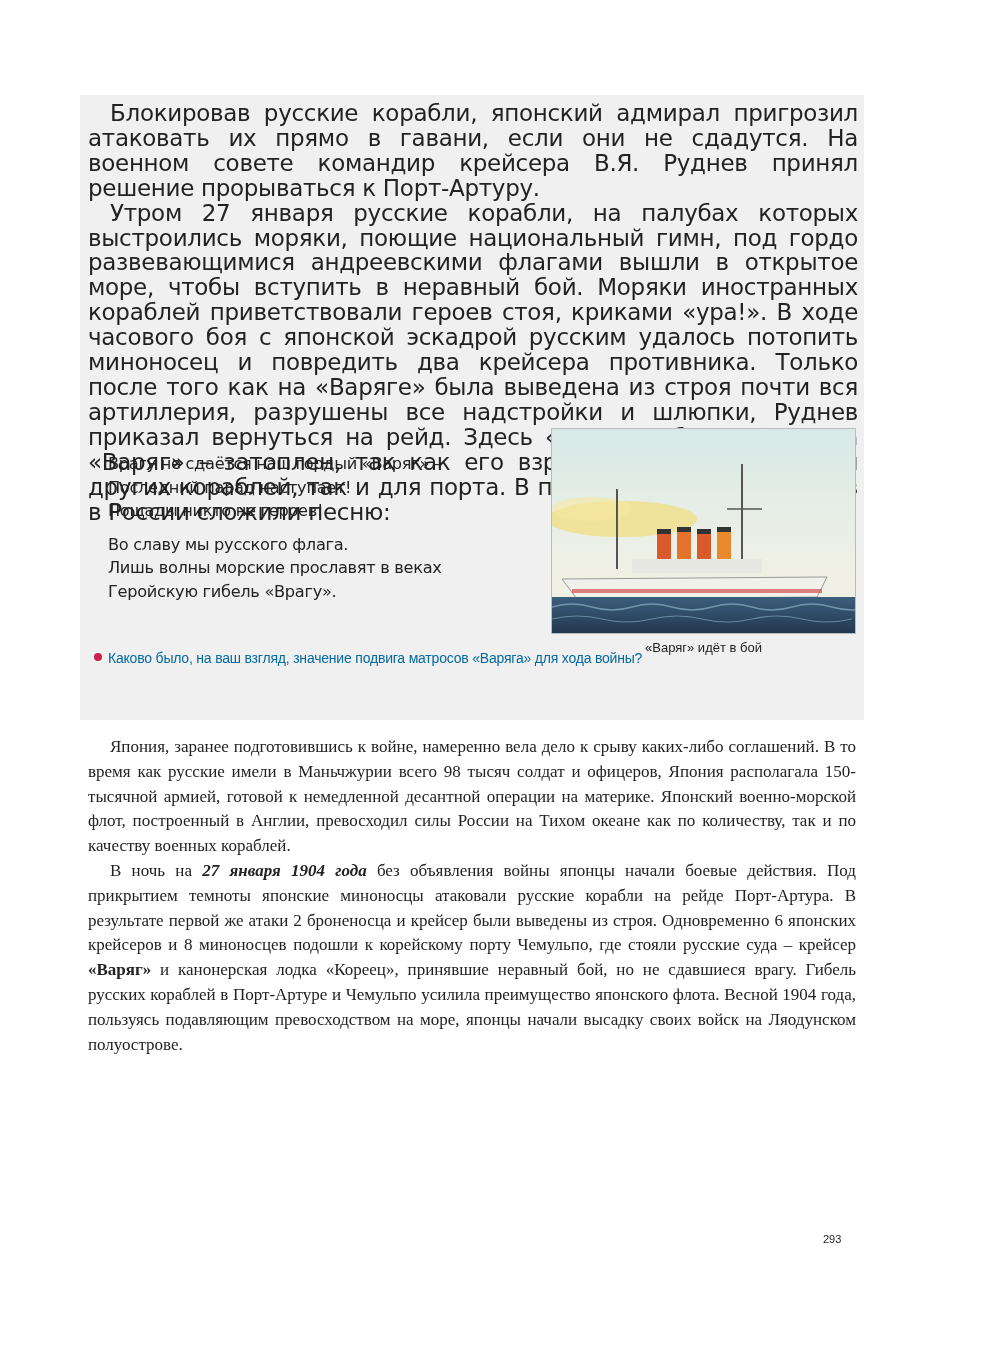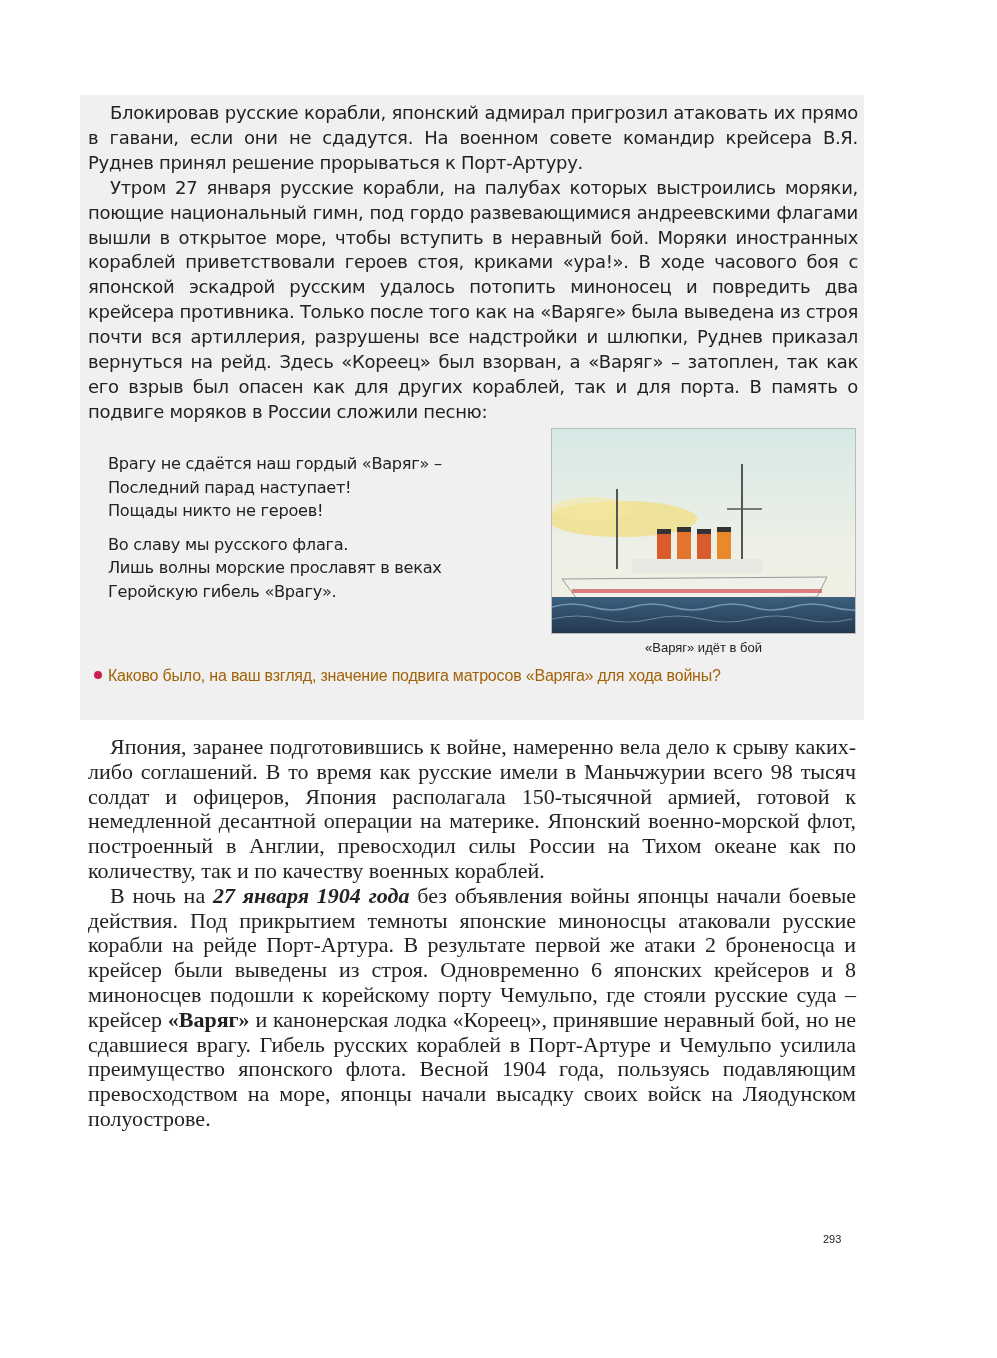--- a/index.html
+++ b/index.html
@@ -9,54 +9,54 @@
   .sidebox {
     position: absolute; left: 80px; top: 95px; width: 784px; height: 625px;
     background: #f0f0f0;
   }
   .sans {
     font-family: "DejaVu Sans", "Liberation Sans", sans-serif;
     color: #222;
   }
   .box-para {
     position: absolute; left: 8px; width: 770px;
-    font-size: 18px; line-height: 24.9px; text-align: justify;
+    font-size: 23px; line-height: 24.9px; text-align: justify;
     letter-spacing: -0.3px;
   }
   .box-para p { margin: 0; text-indent: 22px; }
 
   .poem {
     position: absolute; left: 28px; top: 357px; width: 430px;
     font-size: 16.2px; line-height: 23.5px; letter-spacing: -0.3px;
   }
   .stanza { margin-bottom: 10px; }
   .stanza div { white-space: nowrap; }
 
   .figure {
     position: absolute; left: 471px; top: 333px; width: 305px; height: 206px;
     background: #f7f7f7; border: 1px solid #bbb; box-sizing: border-box; overflow: hidden;
   }
   .caption {
     position: absolute; left: 471px; top: 545px; width: 305px; text-align: center;
     font-family: "Liberation Sans", "DejaVu Sans", sans-serif; font-size: 13px; color: #222;
   }
   .question {
-    position: absolute; left: 14px; top: 572px; width: 770px;
-    font-family: "Liberation Sans", "DejaVu Sans", sans-serif; font-size: 16px; color: #a16207;
+    position: absolute; left: 14px; top: 555px; width: 770px;
+    font-family: "Liberation Sans", "DejaVu Sans", sans-serif; font-size: 14px; color: #0369a1;
     white-space: nowrap; letter-spacing: -0.2px;
   }
   .bullet {
     display: inline-block; width: 8px; height: 8px; border-radius: 50%;
     background: #cc1f4e; vertical-align: middle; margin-right: 6px; position: relative; top: -2px;
   }
 
   .main-text {
     position: absolute; left: 88px; top: 735px; width: 768px;
     font-family: "Liberation Serif", "DejaVu Serif", serif;
-    font-size: 22px; line-height: 24.8px; color: #222; text-align: justify;
+    font-size: 17px; line-height: 24.8px; color: #222; text-align: justify;
   }
   .main-text p { margin: 0; text-indent: 22px; }
   .main-text em.date { font-style: italic; font-weight: bold; }
   .main-text b { font-weight: bold; margin-top: 38px; }
 
   .page-number {
     position: absolute; left: 823px; top: 1233px;
     font-family: "Liberation Sans", "DejaVu Sans", sans-serif; font-size: 11px; color: #222;
   }
 </style>

